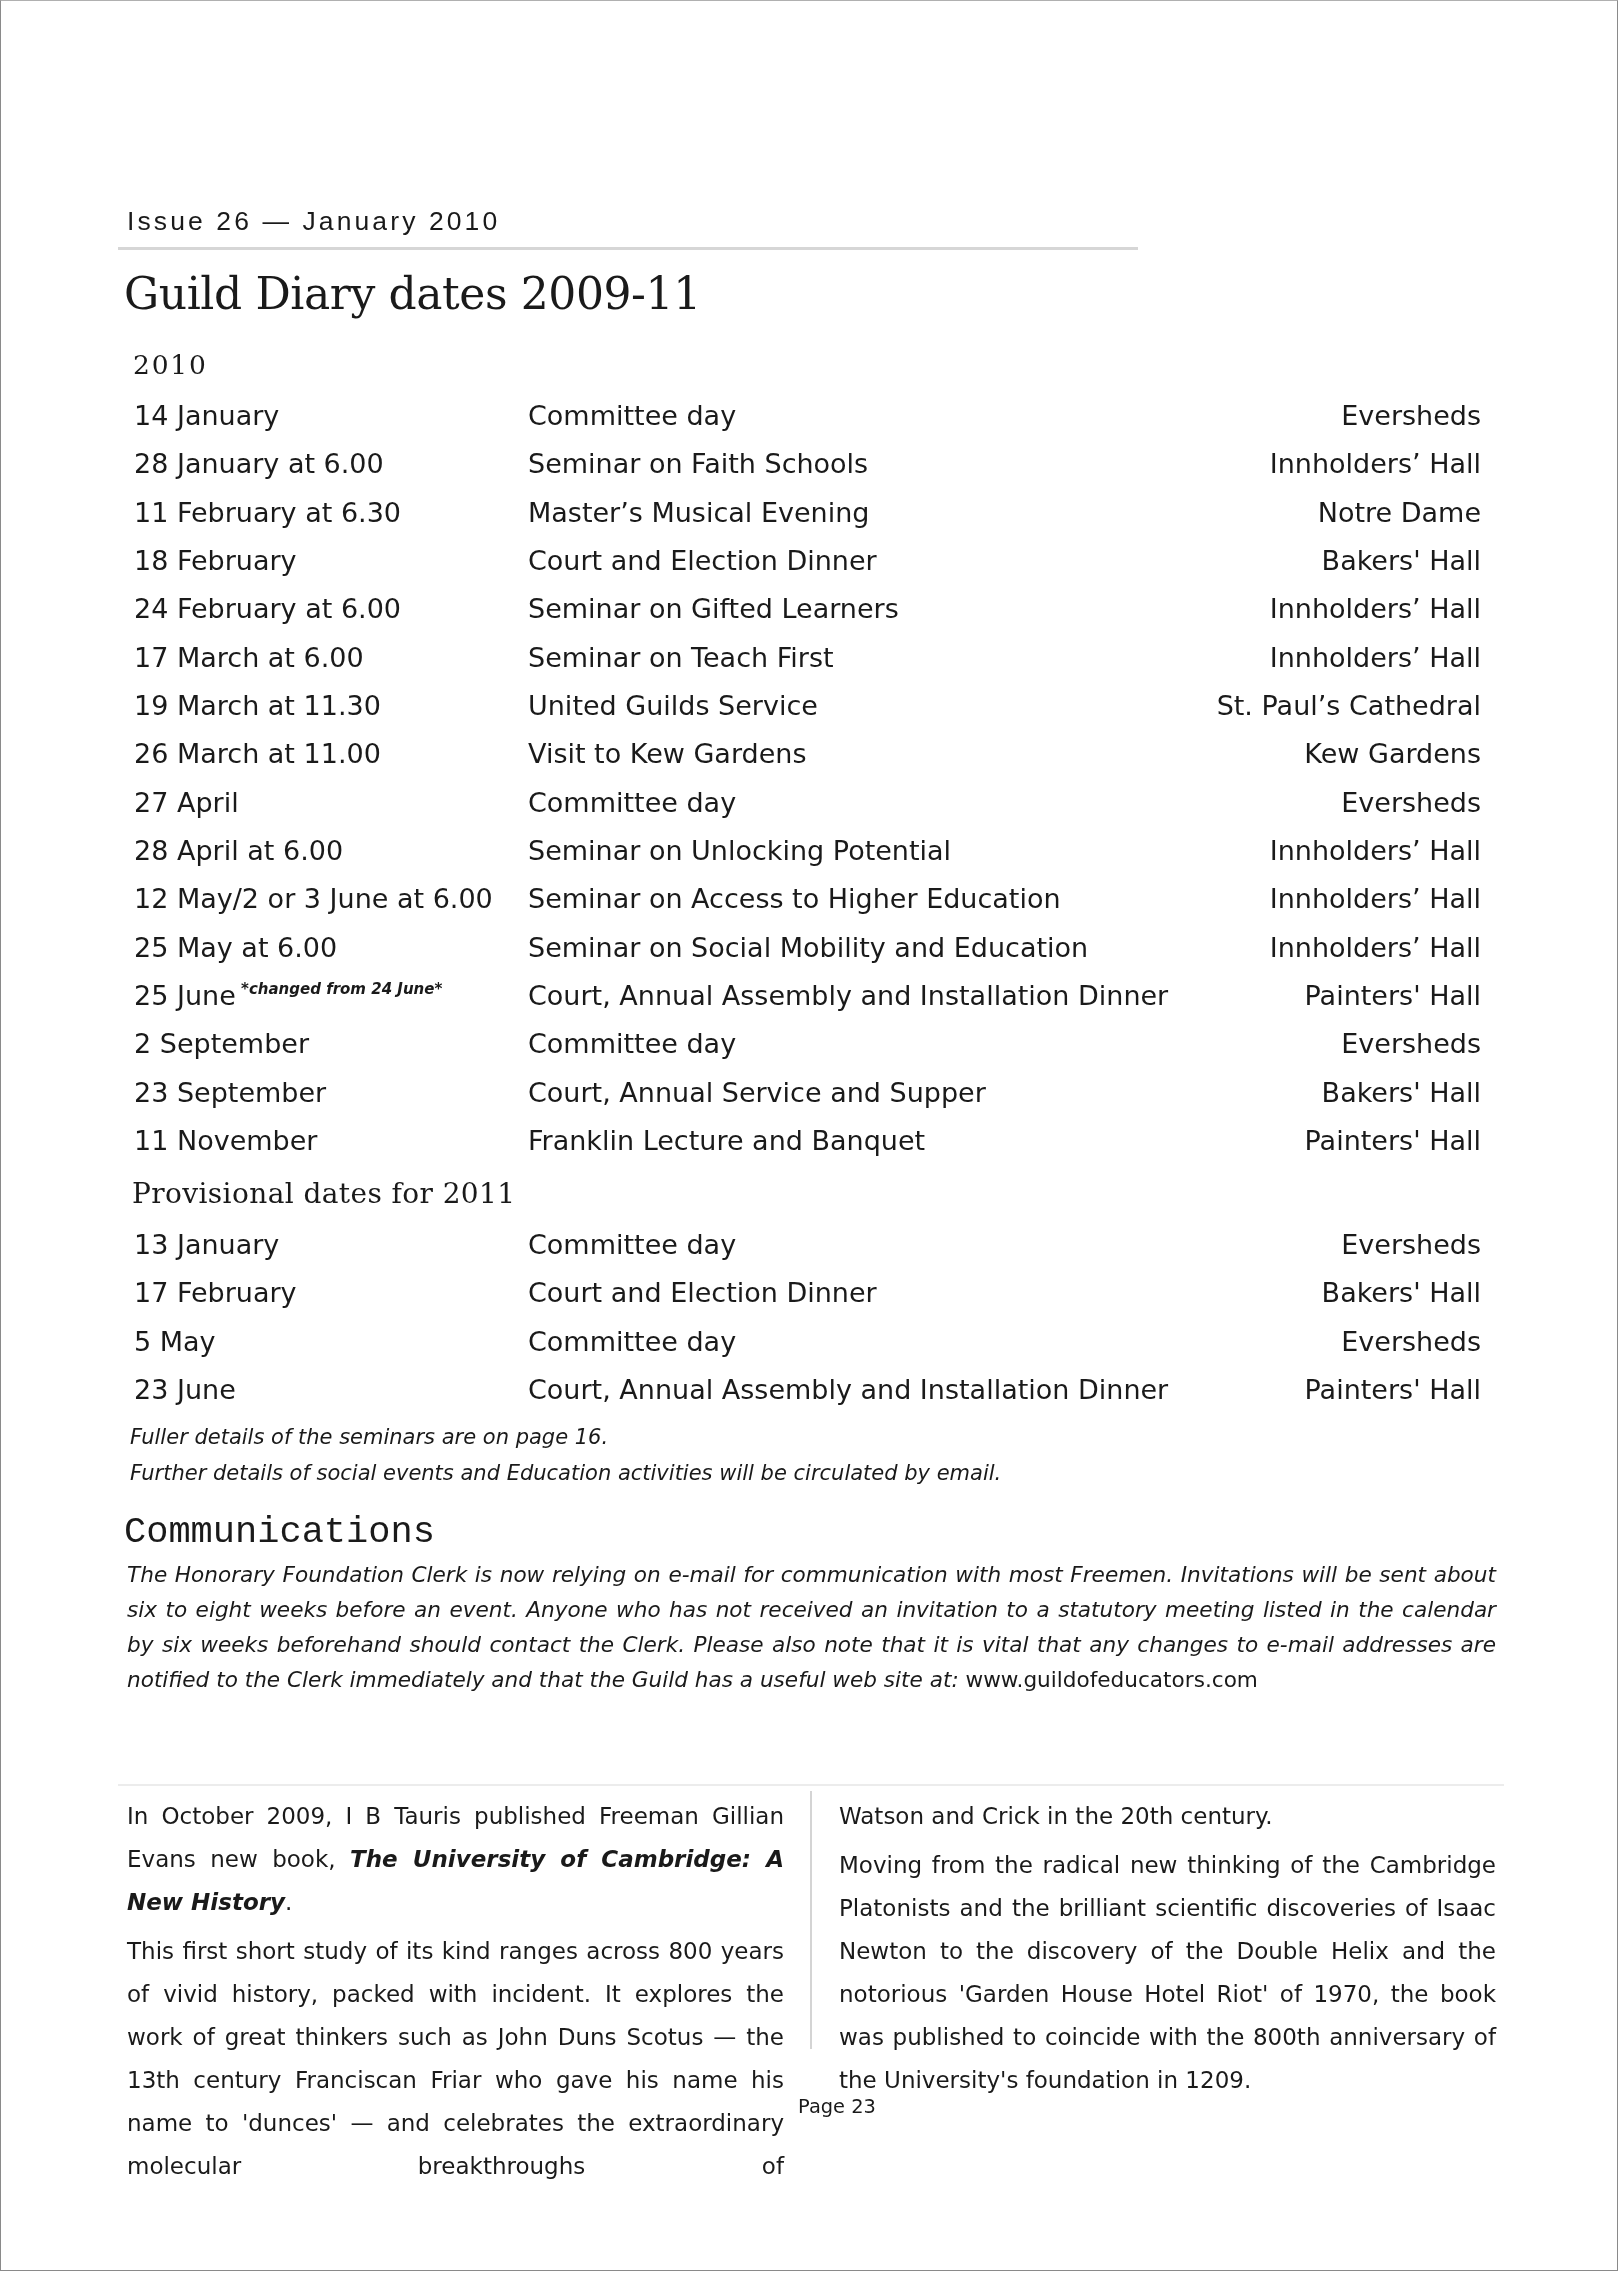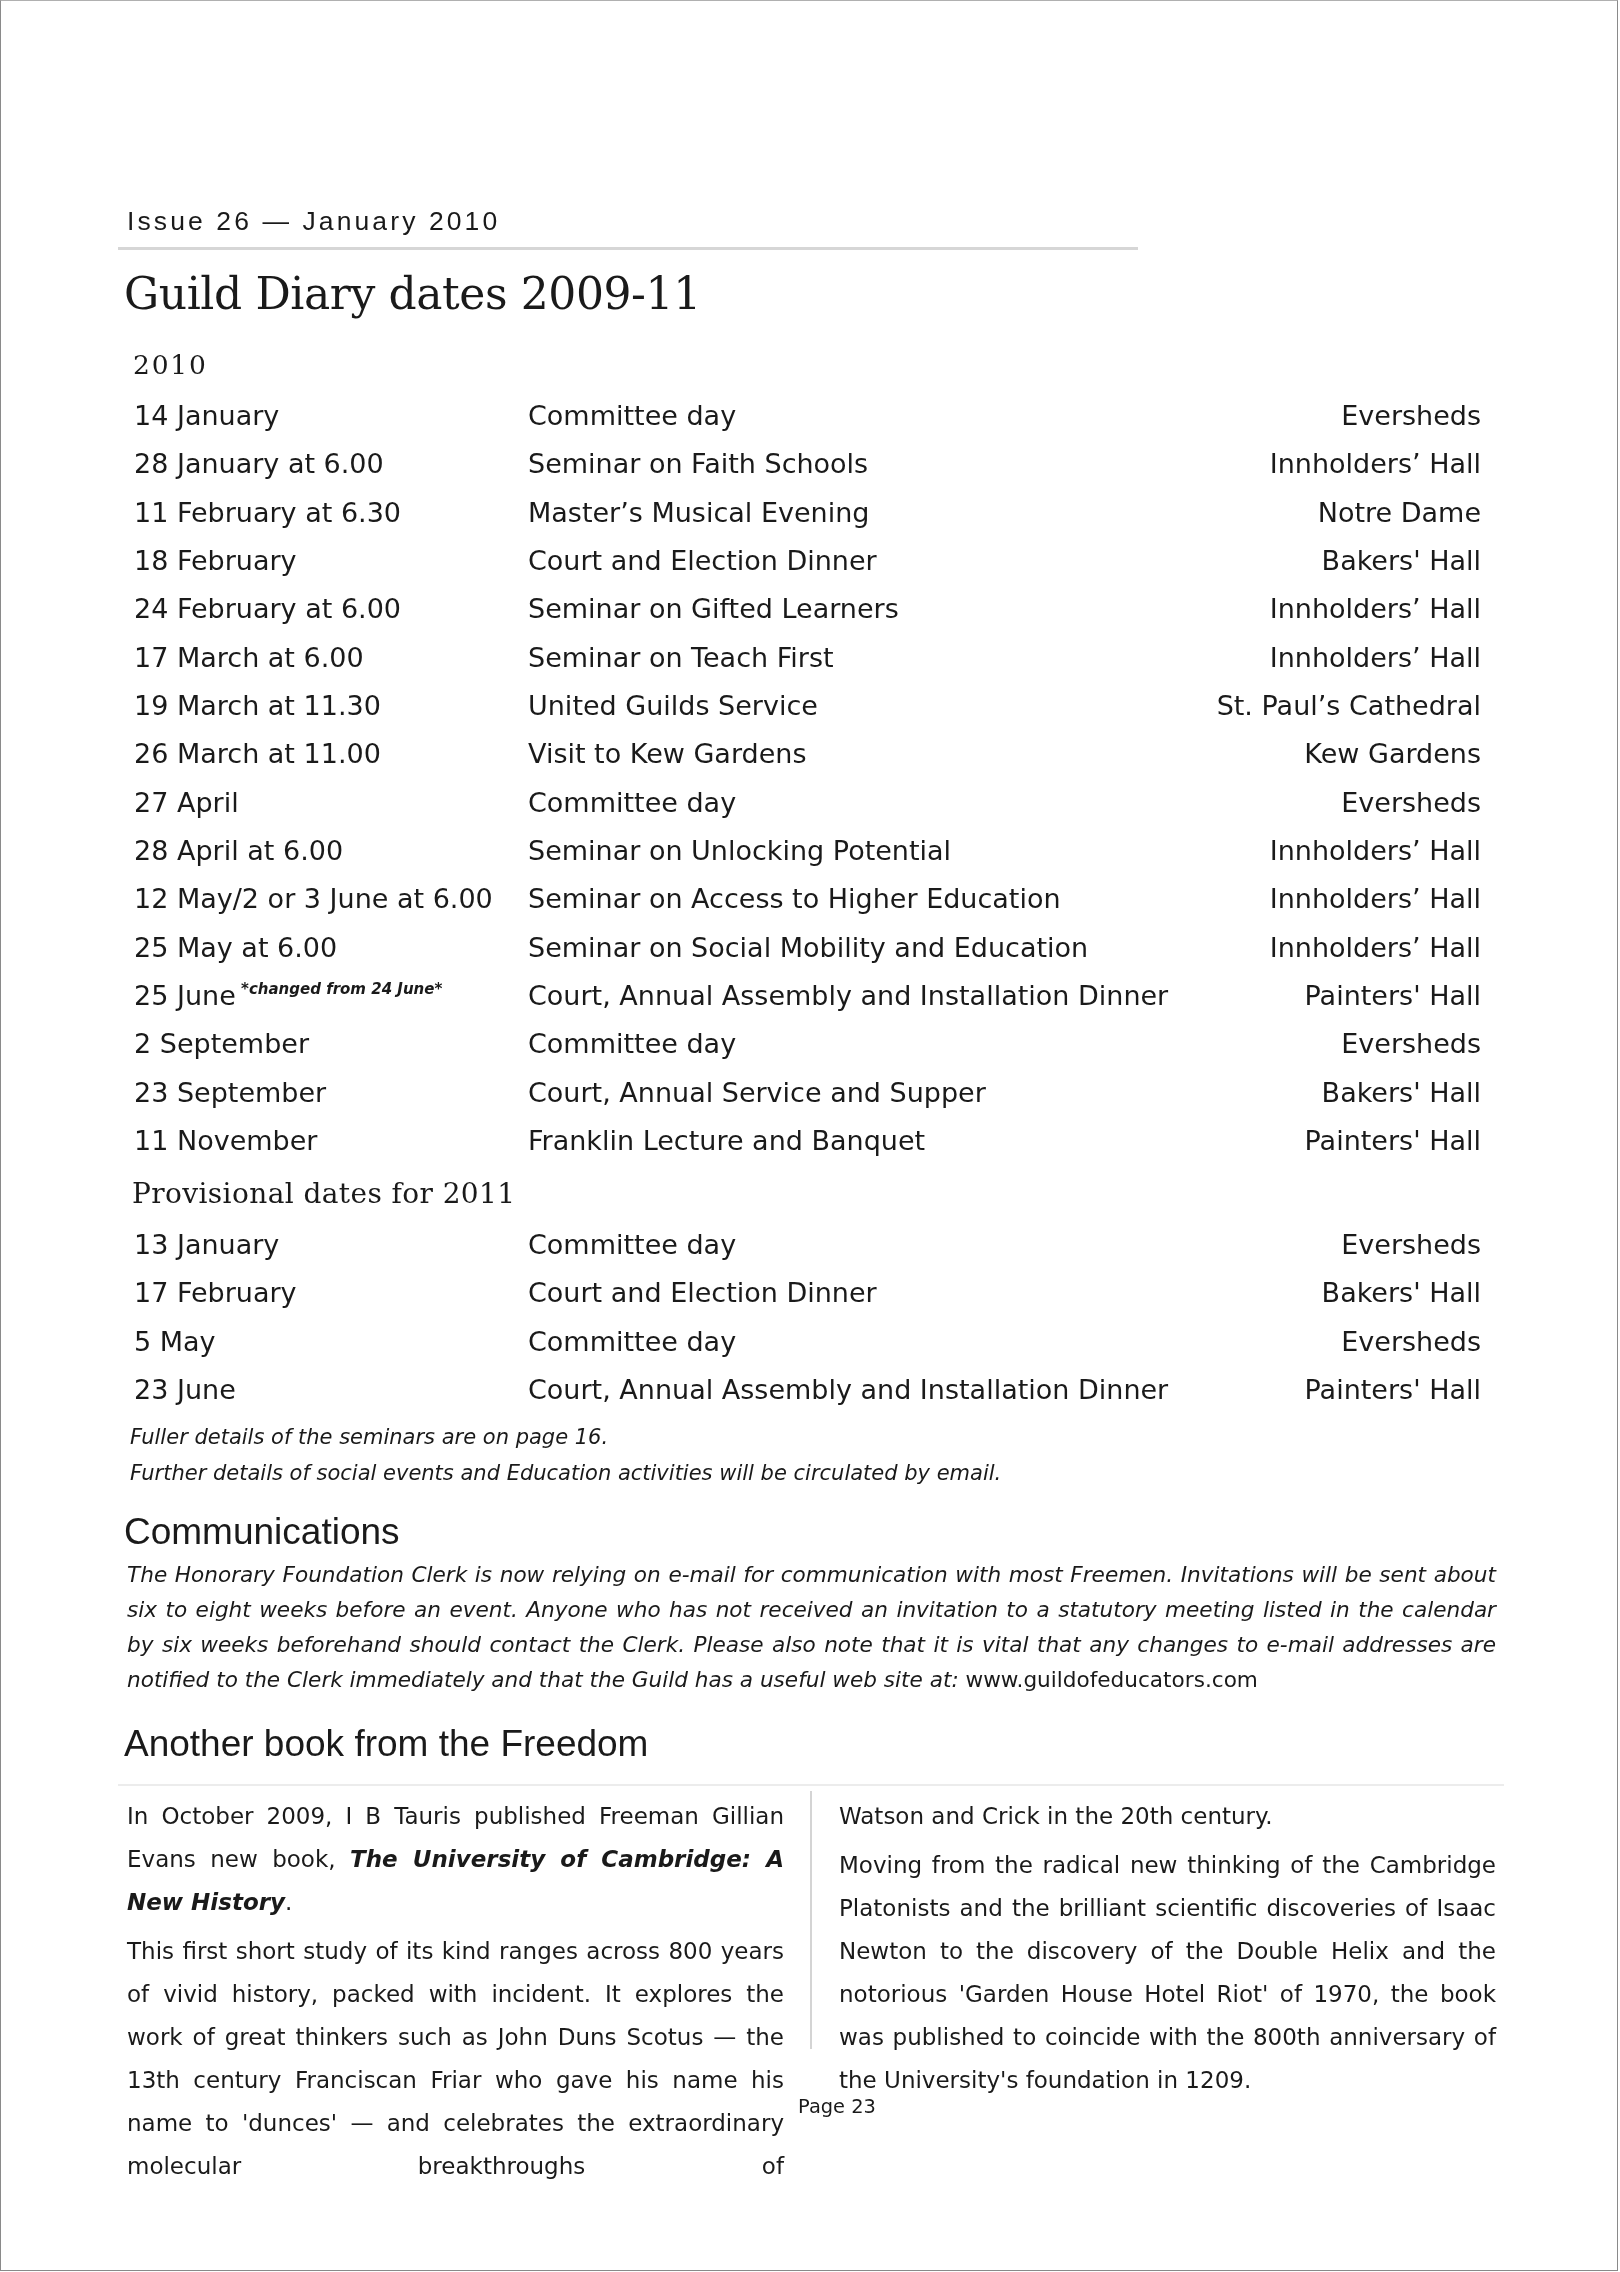--- a/index.html
+++ b/index.html
@@ -27,21 +27,21 @@
   }
   .row { position: absolute; left: 0; width: 1618px; height: 35px; font-size: 27px; }
   .row .c-date { position: absolute; left: 133px; bottom: 0; white-space: nowrap; }
   .row .c-event { position: absolute; left: 527px; bottom: 0; white-space: nowrap; }
   .row .c-venue { position: absolute; right: 138px; bottom: 0; white-space: nowrap; text-align: center; }
   .note-sup { font-size: 15px; font-weight: bold; font-style: italic; vertical-align: 10.6px; margin-left: 5.3px; }
   .h-prov {
     left: 131px; top: 1176px; font-size: 28px; font-family: "DejaVu Serif", serif; letter-spacing: 0.4px;
   }
   .footnote { left: 129px; font-size: 21px; font-style: italic; color: #1a1a1a; }
-  .h-section { font-family: Liberation Sans, sans-serif; font-size: 37px; left: 123px; }
+  .h-section { font-family: Liberation Mono, monospace; font-size: 37px; left: 123px; }
   .comm-para {
     position: absolute; left: 126px; top: 1556px; width: 1369px;
     font-size: 21.6px; font-style: italic; line-height: 35px; text-align: justify;
   }
   .comm-para .url { font-style: normal; }
   .book-rule { position: absolute; left: 117px; top: 1783px; width: 1386px; height: 1.8px; background: #ececec; }
   .col-divider { position: absolute; left: 809px; top: 1790px; width: 1.8px; height: 258px; background: #d4d4d4; }
   .col {
     position: absolute; top: 1794px; font-size: 23px; line-height: 43px; text-align: justify;
   }
@@ -172,21 +172,20 @@
 
   <div class="abs footnote" style="top:1424px">Fuller details of the seminars are on page 16.</div>
   <div class="abs footnote" style="top:1460px">Further details of social events and Education activities will be circulated by email.</div>
 
   <div class="abs h-section" style="top:1510px">Communications</div>
   <div class="comm-para">
     <span>The Honorary Foundation Clerk is now relying on e-mail for communication with most Freemen. Invitations will be sent about six to eight weeks before an event. Anyone who has not received an invitation to a statutory meeting listed in the calendar by six weeks beforehand should contact the Clerk. Please also note that it is vital that any changes to e-mail addresses are notified to the Clerk immediately and that the Guild has a useful web site at:</span>
     <span class="url">www.guildofeducators.com</span>
   </div>
 
-  <div class="abs h-section" style="top:1722px">Another book from the Freedom</div>
   <div class="book-rule"></div>
 
   <div class="col col-left">
     <p><span>In October 2009, I B Tauris published Freeman Gillian Evans new book, </span><span class="book-title">The University of Cambridge: A New History</span><span>.</span></p>
     <p style="text-align-last: justify;">This first short study of its kind ranges across 800 years of vivid history, packed with incident. It explores the work of great thinkers such as John Duns Scotus — the 13th century Franciscan Friar who gave his name his name to 'dunces' — and celebrates the extraordinary molecular breakthroughs of</p>
   </div>
   <div class="col-divider"></div>
   <div class="col col-right">
     <p>Watson and Crick in the 20th century.</p>
     <p>Moving from the radical new thinking of the Cambridge Platonists and the brilliant scientific discoveries of Isaac Newton to the discovery of the Double Helix and the notorious 'Garden House Hotel Riot' of 1970, the book was published to coincide with the 800th anniversary of the University's foundation in 1209.</p>

